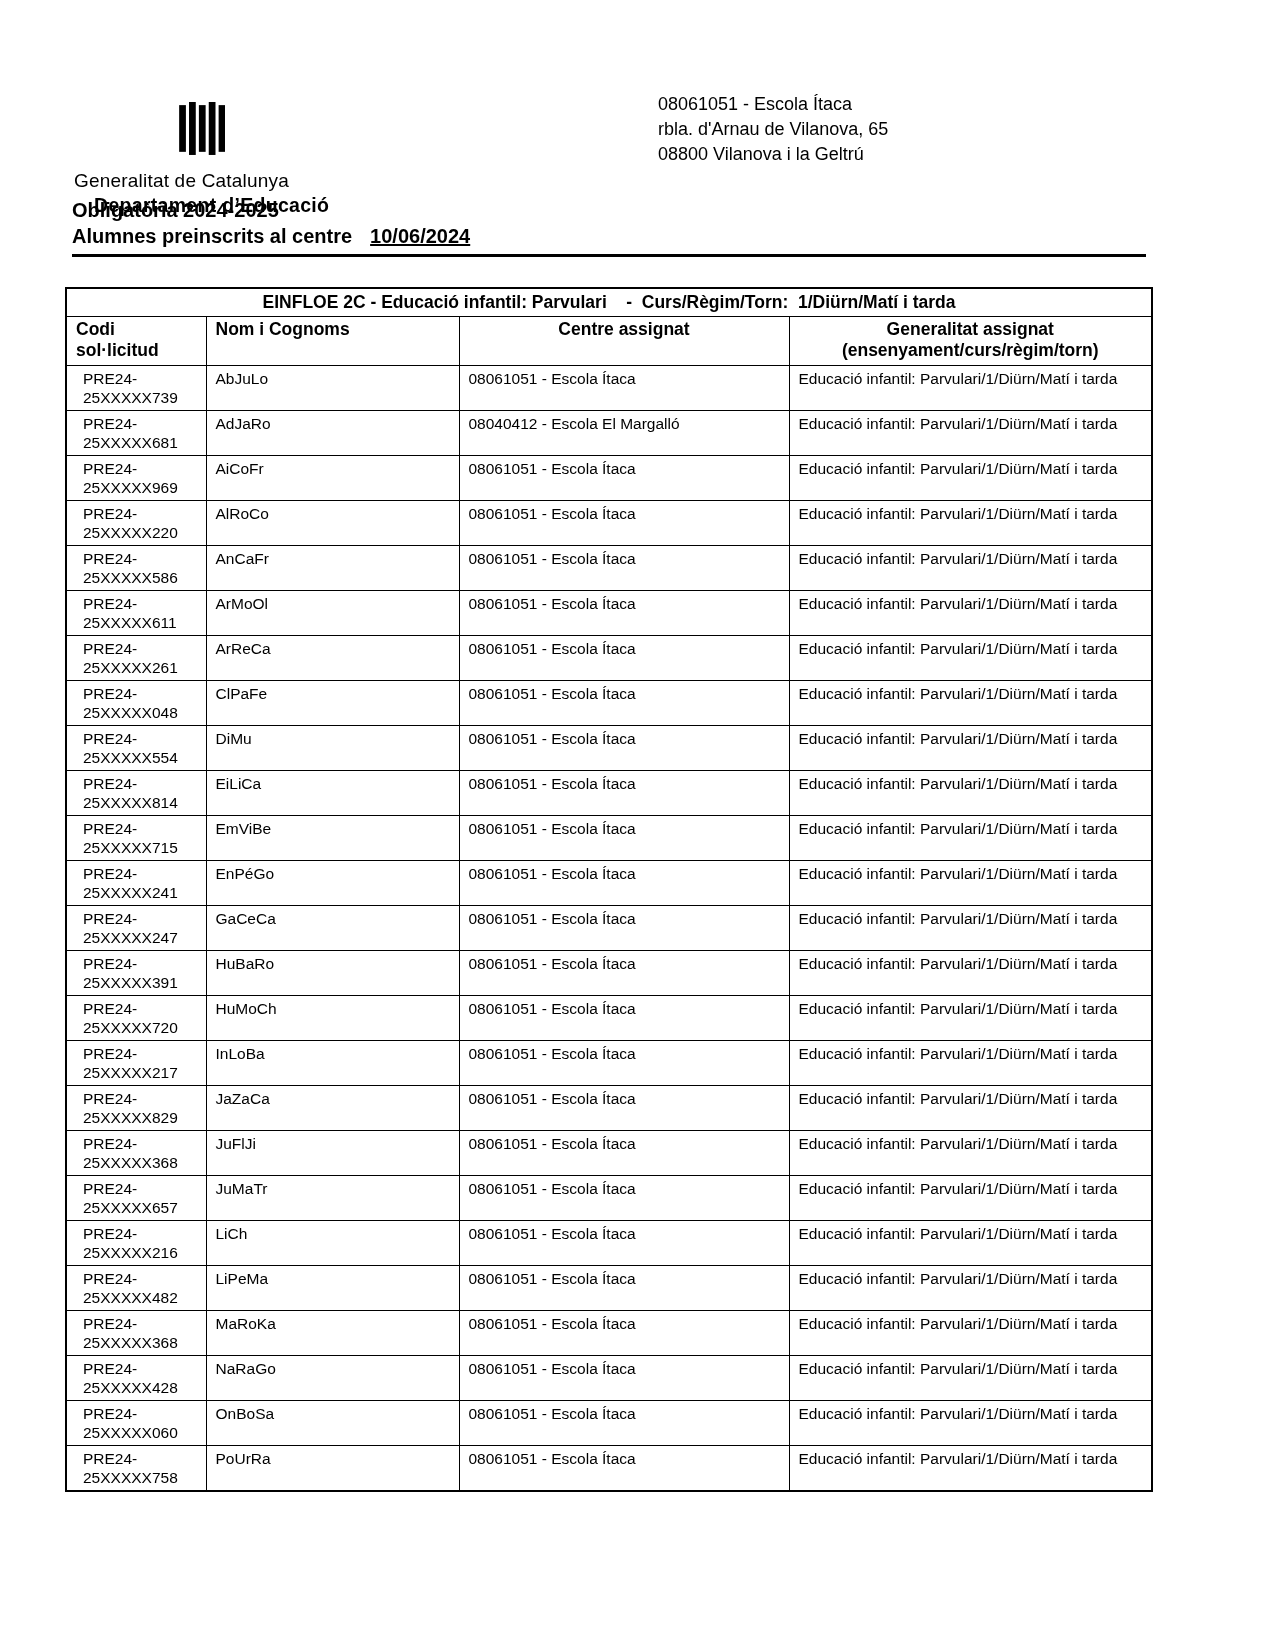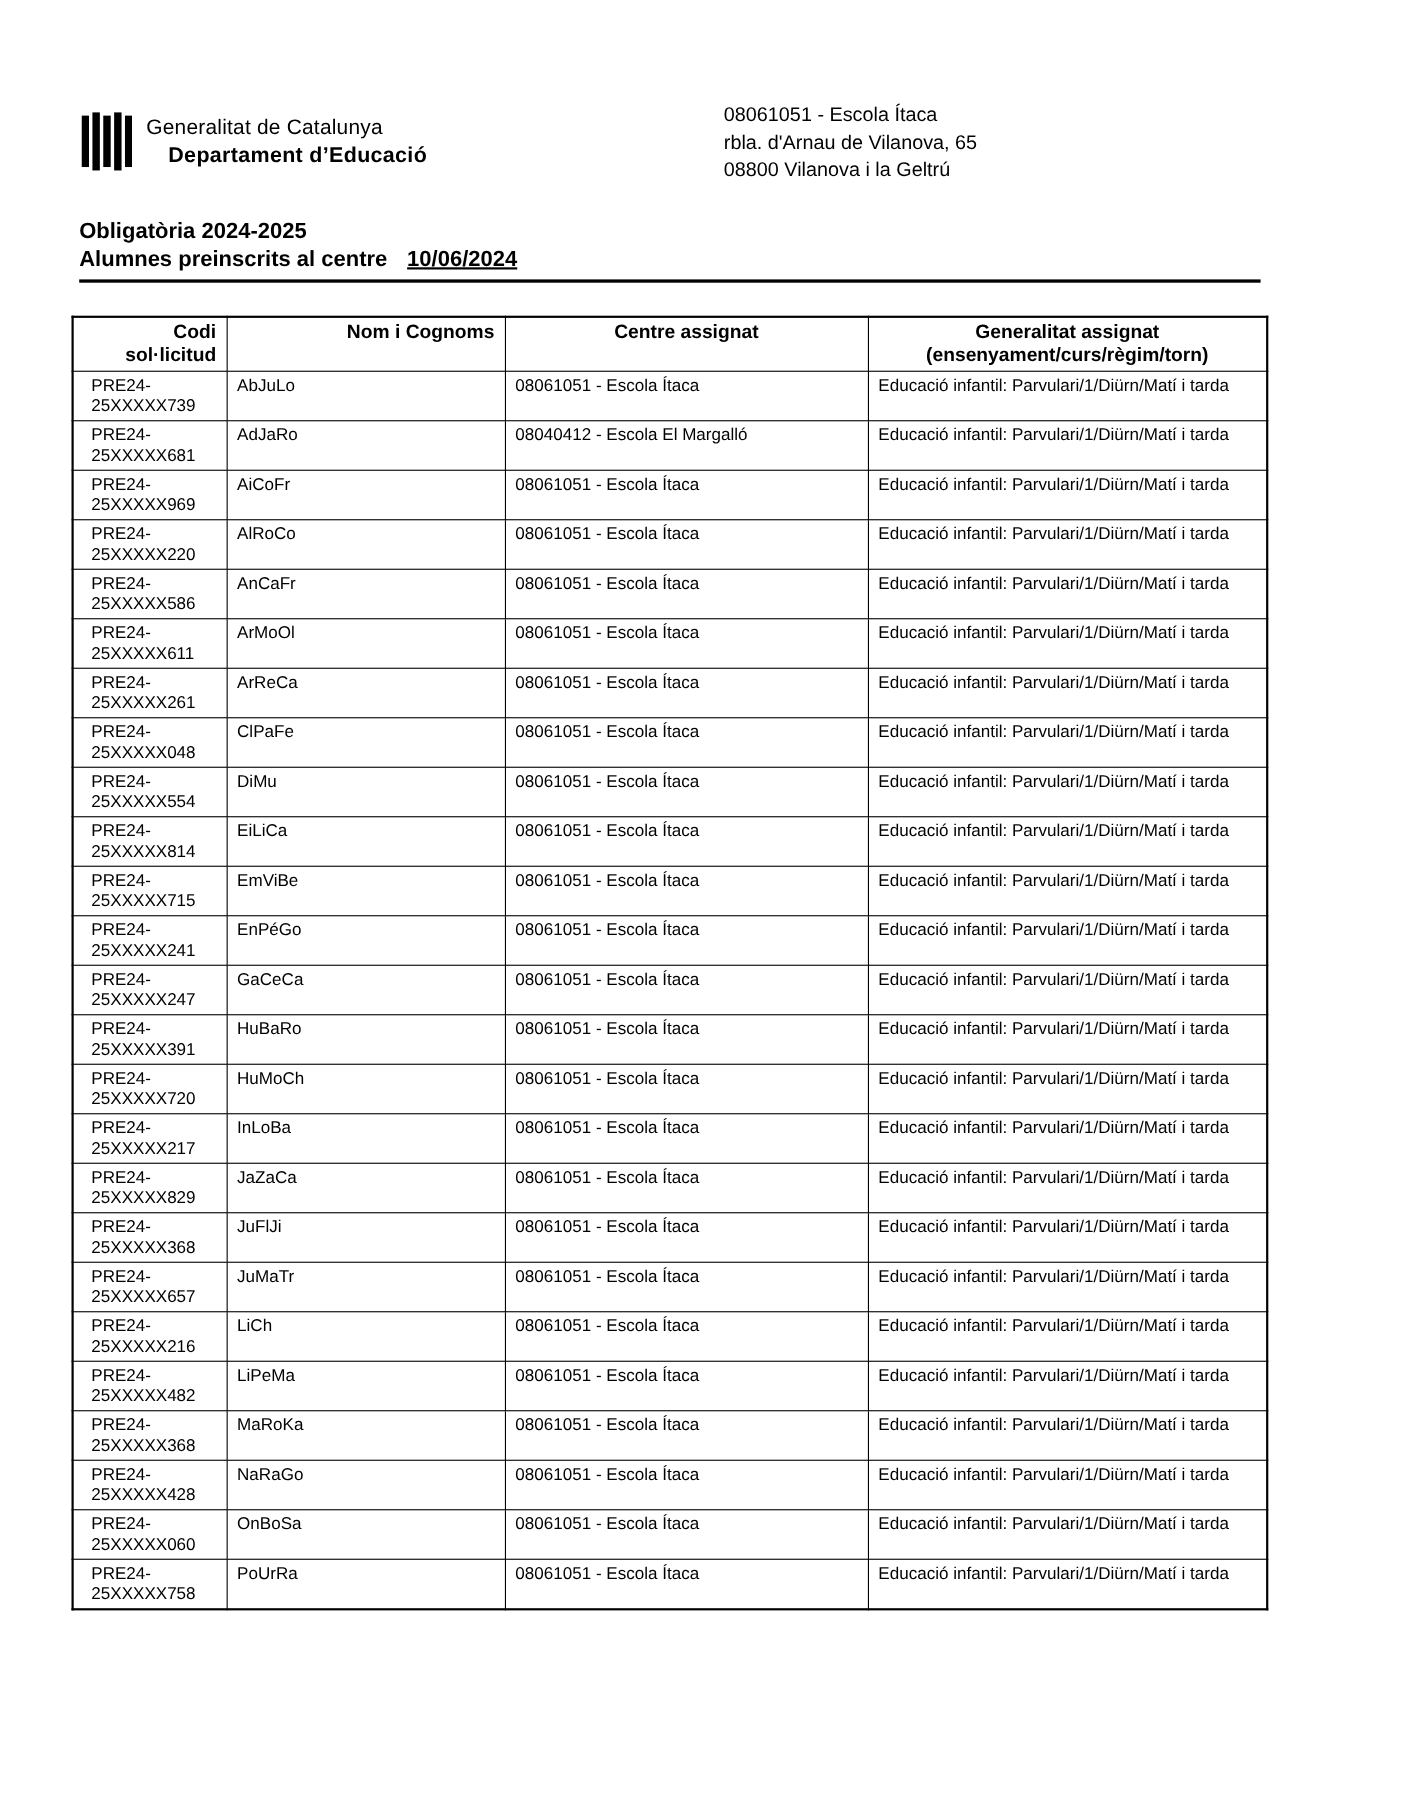--- a/index.html
+++ b/index.html
@@ -14,20 +14,21 @@
   }
 
   
   .org-block {
     position: absolute;
     left: 74px;
     top: 102px;
     display: flex;
     align-items: center;
     gap: 13px;
+    flex-direction: column;
   }
   .logo { width: 46px; height: 54px; flex: 0 0 auto; }
   .org-lines { font-size: 19px; line-height: 24px; letter-spacing: 0.2px; }
   .org-line2 { font-weight: bold; font-size: 19.5px; letter-spacing: 0.3px; margin-left: 20px; }
 
   .center-block {
     position: absolute;
     left: 658px;
     top: 92px;
     font-size: 18px;
@@ -68,21 +69,21 @@
     font-weight: bold;
     font-size: 17.5px;
     text-align: center;
     padding: 3px 4px;
     white-space: pre;
   }
   .colhead {
     font-weight: bold;
     font-size: 17.5px;
     line-height: 21px;
-    text-align: right;
+    text-align: left;
     padding: 2px 9px 4px 9px;
   }
   .colhead.center { text-align: center; }
 
   .report td {
     font-size: 15.5px;
     line-height: 19px;
     padding: 3px 9px 21px 9px;   
     white-space: nowrap;
   }
@@ -126,20 +127,23 @@
 
   <table class="report">
     <colgroup>
       <col style="width:140px">
       <col style="width:253px">
       <col style="width:330px">
       <col style="width:363px">
     </colgroup>
     <thead>
       <tr>
+        <th colspan="4" class="group-header-cell">EINFLOE 2C - Educació infantil: Parvulari    -  Curs/Règim/Torn:  1/Diürn/Matí i tarda</th>
+      </tr>
+      <tr>
         <th class="colhead">
           <div>Codi</div>
           <div>sol·licitud</div>
         </th>
         <th class="colhead">Nom i Cognoms</th>
         <th class="colhead center">Centre assignat</th>
         <th class="colhead center">
           <div>Generalitat assignat</div>
           <div>(ensenyament/curs/règim/torn)</div>
         </th>

